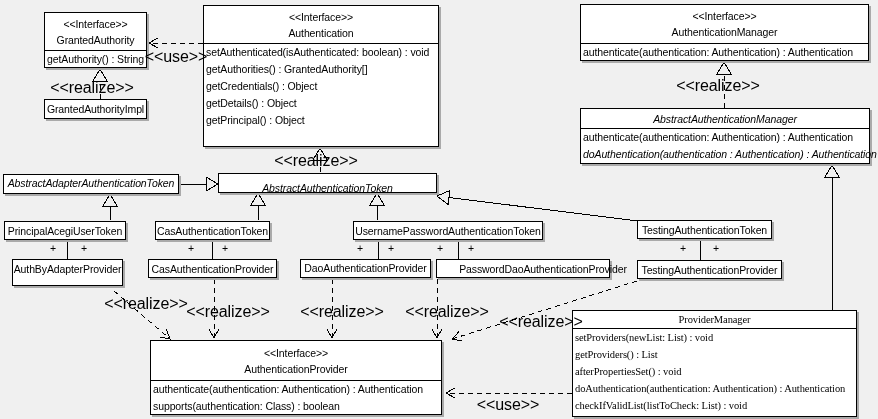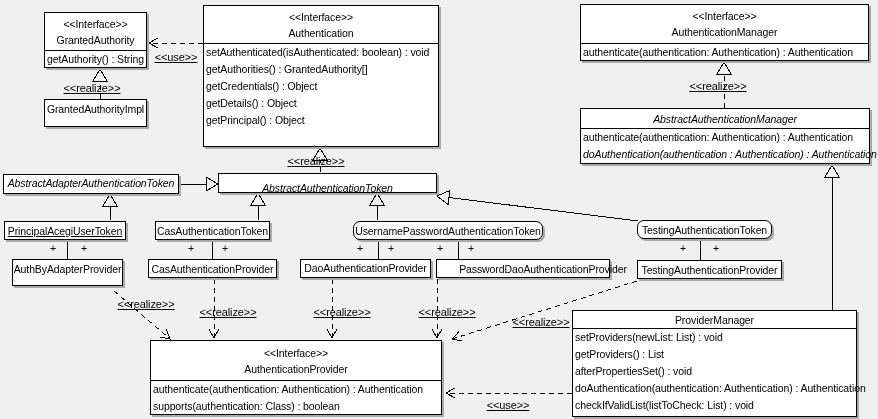--- a/index.html
+++ b/index.html
@@ -29,21 +29,21 @@
   .uml-title.with-sep { border-bottom:1px solid #000; }
   .uml-methods { overflow:visible; }
   .uml-method {
     line-height:17px; padding:0 2px;
     white-space:nowrap; overflow:visible;
   }
   .italic { font-style:italic; }
 
   .edge-label {
     position:absolute; transform:translate(-50%,-50%);
-    font-size:11px; white-space:nowrap; letter-spacing:-0.1px;text-decoration:underline;
+    font-size:16px; white-space:nowrap; letter-spacing:-0.1px;
   }
   .plus-mark {
     position:absolute; transform:translate(-50%,-50%);
     font-size:10.5px;
   }
 </style>
 </head>
 <body>
 
 <div id="diagram">
@@ -131,21 +131,21 @@
   <div id="box-layer">
       <div class="uml-class" style="left: 44px; top: 12px; width: 103px; height: 56px; background: rgb(255, 255, 255);">
         <div class="uml-title with-sep" style="height: 38px;">
           <span>&lt;&lt;Interface&gt;&gt;</span>
           <span>GrantedAuthority</span>
         </div>
         <div class="uml-methods">
           <div class="uml-method">getAuthority() : String</div>
         </div>
       </div>
-      <div class="uml-class" style="left: 44px; top: 99px; width: 103px; height: 28px; background: rgb(255, 255, 255);">
+      <div class="uml-class" style="left: 44px; top: 99px; width: 103px; height: 20px; background: rgb(255, 255, 255);">
         <div class="uml-title" style="height: 18px;">
           <span>GrantedAuthorityImpl</span>
         </div>
       </div>
       <div class="uml-class" style="left: 203px; top: 5px; width: 236px; height: 142px; background: rgb(255, 255, 255);">
         <div class="uml-title with-sep" style="height: 38px;">
           <span>&lt;&lt;Interface&gt;&gt;</span>
           <span>Authentication</span>
         </div>
         <div class="uml-methods">
@@ -178,35 +178,35 @@
         <div class="uml-title" style="height: 16px;">
           <span class="italic">AbstractAdapterAuthenticationToken</span>
         </div>
       </div>
       <div class="uml-class" style="left: 218px; top: 173px; width: 219px; height: 20px; background: rgb(255, 255, 255);">
         <div class="uml-title" style="height: 28px;">
           <span class="italic">AbstractAuthenticationToken</span>
         </div>
       </div>
       <div class="uml-class" style="left: 4px; top: 221px; width: 122px; height: 19px; background: rgb(255, 255, 255);">
-        <div class="uml-title" style="height: 17px; text-decoration: underline;">
+        <div class="uml-title" style="height: 17px;">
           <span>PrincipalAcegiUserToken</span>
         </div>
       </div>
       <div class="uml-class" style="left: 155px; top: 221px; width: 115px; height: 19px; background: rgb(255, 255, 255);">
         <div class="uml-title" style="height: 17px;">
           <span>CasAuthenticationToken</span>
         </div>
       </div>
-      <div class="uml-class" style="left: 353px; top: 221px; width: 190px; height: 19px; background: rgb(255, 255, 255); border-radius: 7px;">
+      <div class="uml-class" style="left: 353px; top: 221px; width: 190px; height: 19px; background: rgb(255, 255, 255);">
         <div class="uml-title" style="height: 17px;">
           <span>UsernamePasswordAuthenticationToken</span>
         </div>
       </div>
-      <div class="uml-class" style="left: 637px; top: 220px; width: 135px; height: 19px; background: rgb(255, 255, 255); border-radius: 7px;">
+      <div class="uml-class" style="left: 637px; top: 220px; width: 135px; height: 19px; background: rgb(255, 255, 255);">
         <div class="uml-title" style="height: 17px;">
           <span>TestingAuthenticationToken</span>
         </div>
       </div>
       <div class="uml-class" style="left: 12px; top: 259px; width: 111px; height: 27px; background: rgb(255, 255, 255);">
         <div class="uml-title" style="height: 17px;">
           <span>AuthByAdapterProvider</span>
         </div>
       </div>
       <div class="uml-class" style="left: 148px; top: 259px; width: 129px; height: 19px; background: rgb(255, 255, 255);">
@@ -232,21 +232,21 @@
       <div class="uml-class" style="left: 150px; top: 340px; width: 292px; height: 75px; background: rgb(255, 255, 255);">
         <div class="uml-title with-sep" style="height: 40px;">
           <span>&lt;&lt;Interface&gt;&gt;</span>
           <span>AuthenticationProvider</span>
         </div>
         <div class="uml-methods">
           <div class="uml-method">authenticate(authentication: Authentication) : Authentication</div>
           <div class="uml-method">supports(authentication: Class) : boolean</div>
         </div>
       </div>
-      <div class="uml-class" style="left: 572px; top: 310px; width: 285px; height: 107px; background: rgb(255, 255, 255);">
+      <div class="uml-class" style="left: 572px; top: 310px; width: 285px; height: 107px; background: rgb(255, 255, 255); font-family: Liberation Serif, serif;">
         <div class="uml-title with-sep" style="height: 18px;">
           <span>ProviderManager</span>
         </div>
         <div class="uml-methods">
           <div class="uml-method">setProviders(newList: List) : void</div>
           <div class="uml-method">getProviders() : List</div>
           <div class="uml-method">afterPropertiesSet() : void</div>
           <div class="uml-method">doAuthentication(authentication: Authentication) : Authentication</div>
           <div class="uml-method">checkIfValidList(listToCheck: List) : void</div>
         </div>

